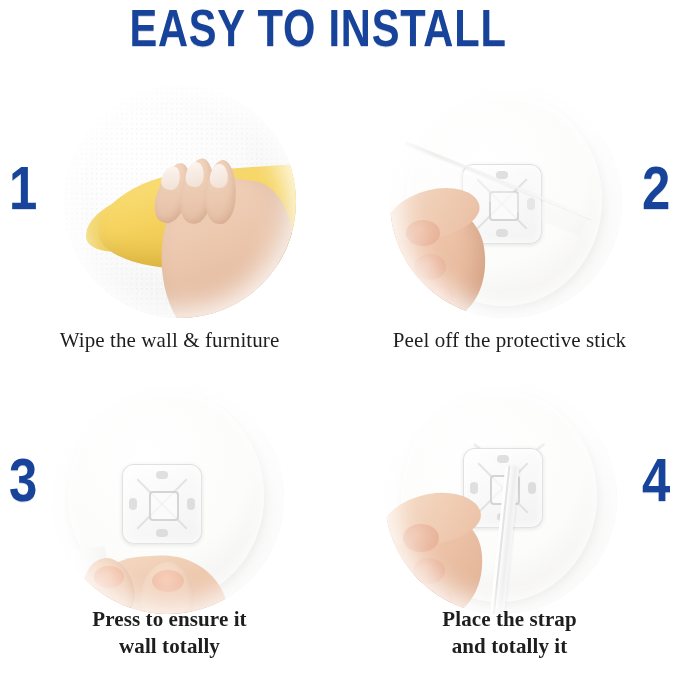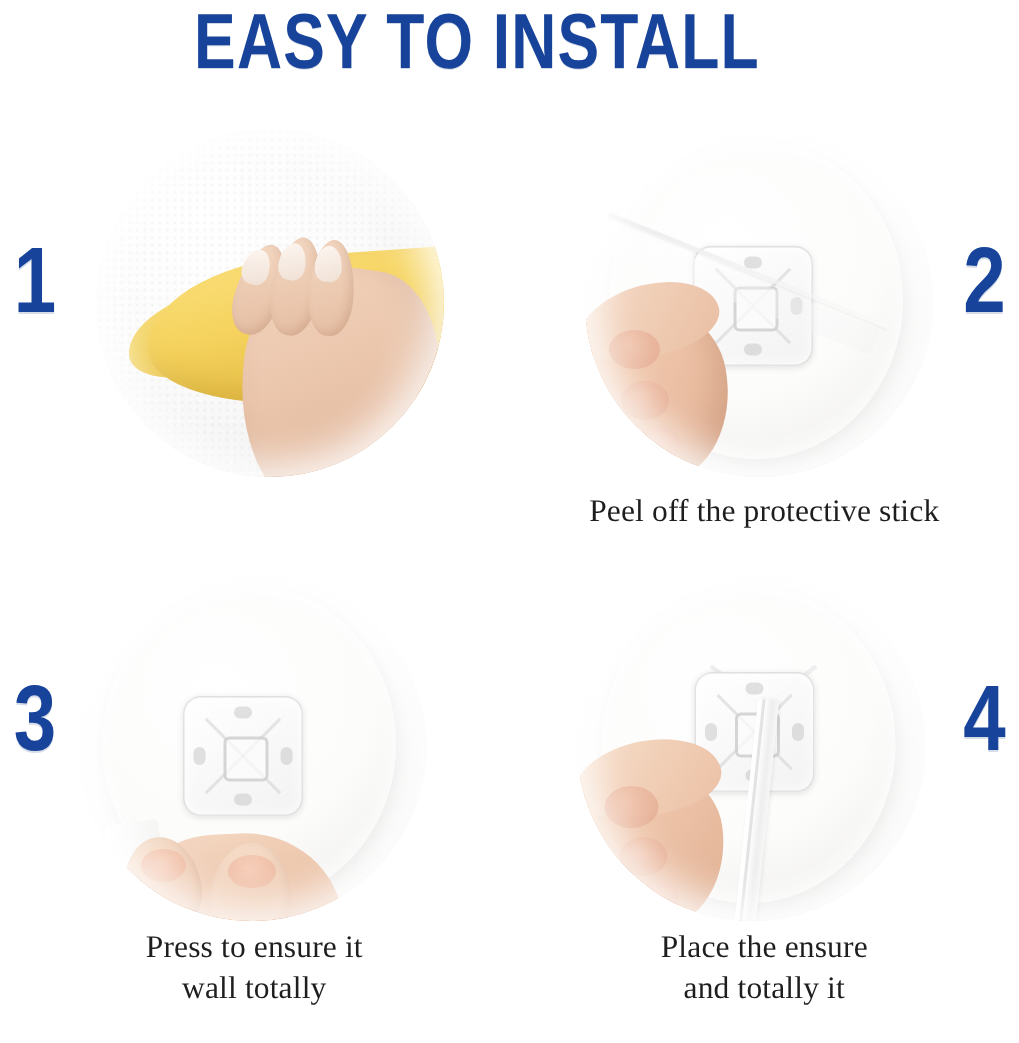--- a/index.html
+++ b/index.html
@@ -69,21 +69,21 @@
     position:absolute;
     left:0;right:0;
     text-align:center;
     color:#1e1e1e;
     font-family:"Liberation Serif", serif;
     font-size:21px;
     line-height:27px;
     letter-spacing:.1px;
   }
   .step.s1 .caption,.step.s2 .caption{top:265px;}
-  .step.s3 .caption,.step.s4 .caption{top:244px;}
+  .step.s3 .caption,.step.s4 .caption{top:232px;font-weight:bold;}
   .caption .l2{display:block;}
 
   
   .wall{
     position:absolute;inset:0;
     background:
       radial-gradient(circle at 30% 25%, #ffffff 0%, #fbfbfb 45%, #f0efee 80%, #e8e7e5 100%);
   }
   .wall:after{
     content:"";position:absolute;inset:0;
@@ -316,20 +316,23 @@
         <div class="cloth2"></div>
         <div class="cloth"></div>
         <div class="hand1"></div>
         <div class="finger f1"></div>
         <div class="finger f2"></div>
         <div class="finger f3"></div>
         <div class="nail n1"></div>
         <div class="nail n2"></div>
         <div class="nail n3"></div>
         <div class="vignette"></div>
+      </div>
+      <div class="caption">
+        <span>Wipe the wall &amp; furniture</span>
       </div>
     </div>
 
     <div class="step s2">
       <div class="num">2</div>
       <div class="photo">
         <div class="discbg"></div>
         <div class="bigdisc"></div>
         <div class="mount">
           <div class="diag d1"></div>
@@ -400,19 +403,19 @@
         </div>
         <div class="strap"></div>
         <div class="hand4"></div>
         <div class="thumb4"></div>
         <div class="knuckle k4"></div>
         <div class="knuckle k5"></div>
         <div class="knuckle k6"></div>
         <div class="vignette"></div>
       </div>
       <div class="caption">
-        <span>Place the ensure</span>
+        <span>Place the strap</span>
         <span class="l2">and totally it</span>
       </div>
     </div>
 
   </div>
 </div>
 
 </body></html>

